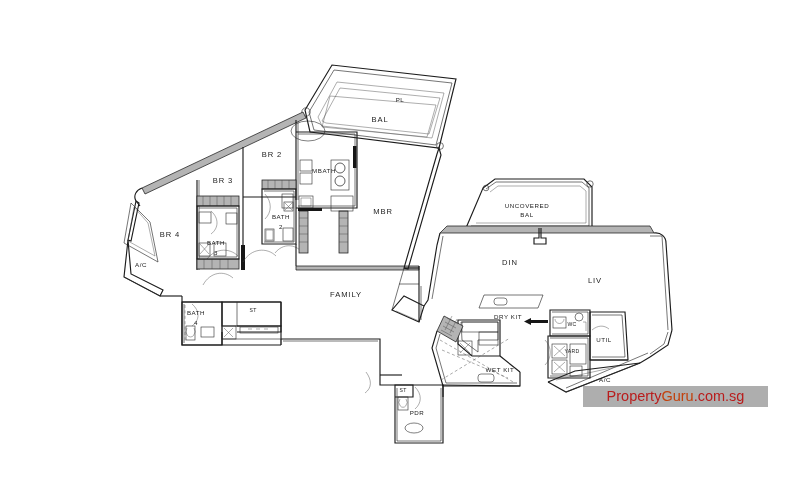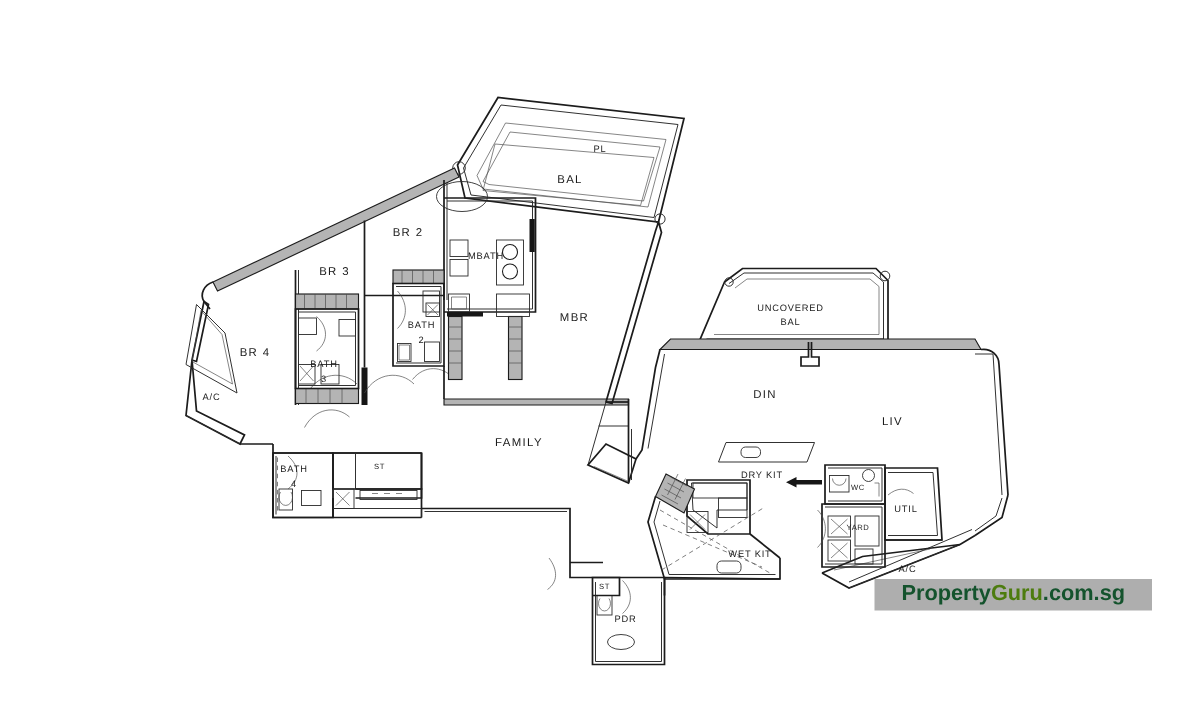--- a/index.html
+++ b/index.html
@@ -59,22 +59,22 @@
     justify-content: center;
     user-select: none;
   }
   #watermark .wm-text {
     font-family: "Liberation Sans", sans-serif;
     font-size: 14.5px;
     color: #ffffff;
     white-space: nowrap;
     line-height: 1;
   }
-  #watermark .wm-bold { font-weight: bold; color: #4d7c0f; }
-  #watermark .wm-light { font-weight: bold; color: #14532d; }
+  #watermark .wm-bold { font-weight: normal; color: #c2410c; }
+  #watermark .wm-light { font-weight: normal; color: #b91c1c; }
 </style>
 </head>
 <body>
 
 <div id="plan-root">
 
   <svg id="floorplan-svg" viewBox="0 0 800 485">
 
     <g>
       <path class="wall" d="M305,110 L332,65 L456,79 L439,148 L310,132 Z"></path>

